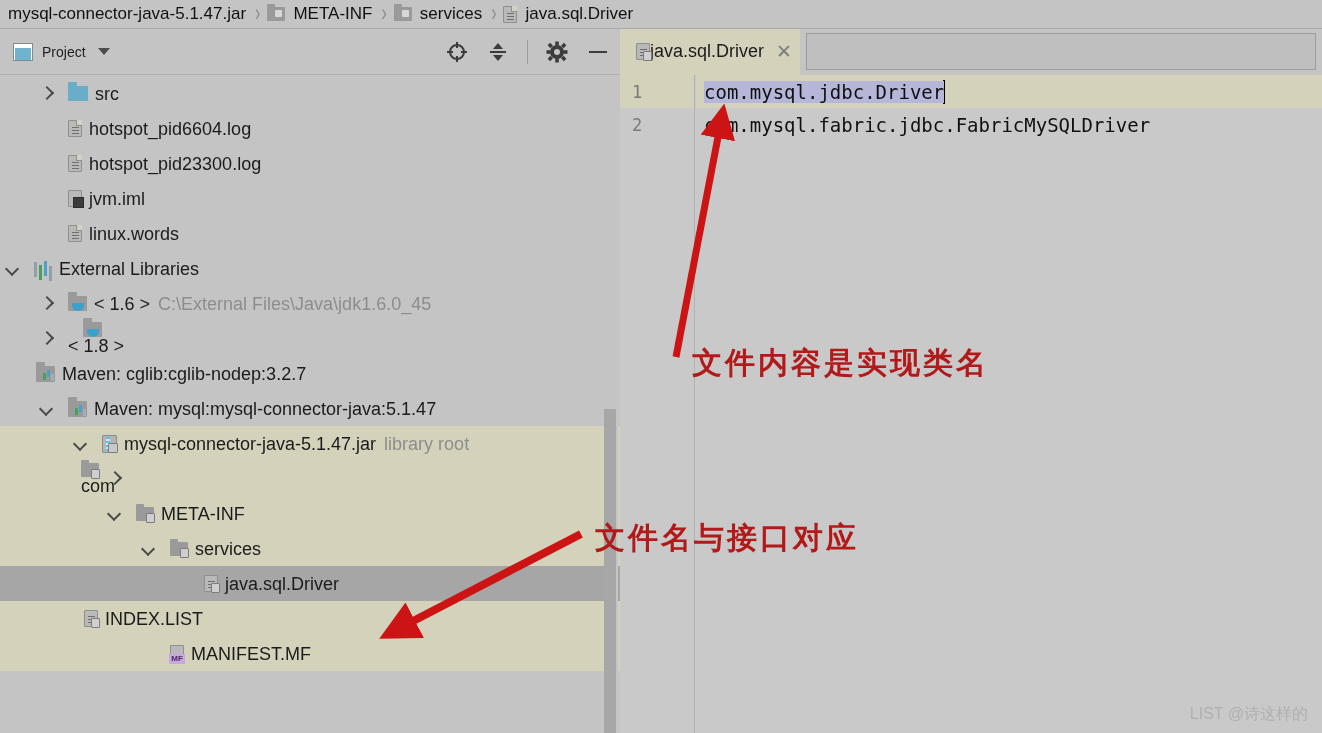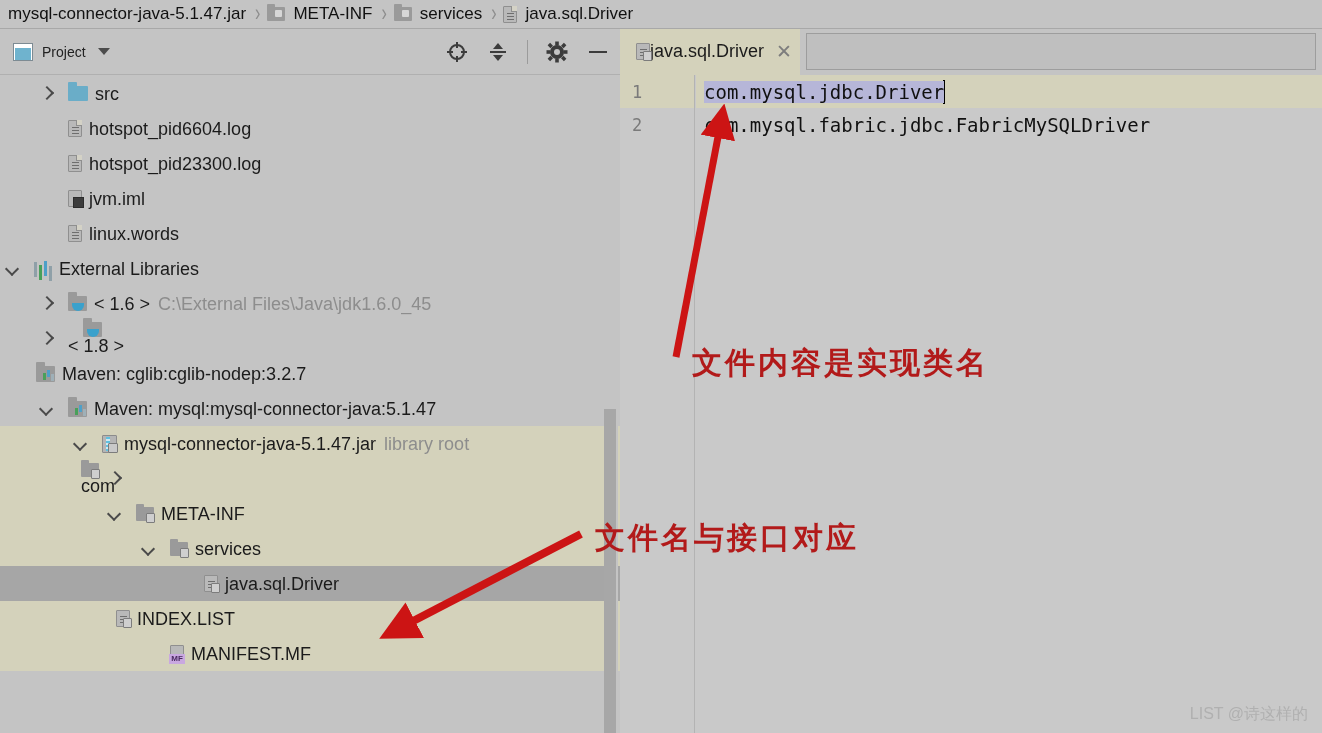--- a/index.html
+++ b/index.html
@@ -554,21 +554,21 @@
             <span class="row-label">services</span>
           </span>
         </div>
         <div class="row sel">
           <span style="display: flex; align-items: center; margin-left: 204px;">
             <span class="ico row-icon ico-file-lock"></span>
             <span class="row-label">java.sql.Driver</span>
           </span>
         </div>
         <div class="row hl">
-          <span style="display: flex; align-items: center; margin-left: 116px;">
+          <span style="display: flex; align-items: center; margin-left: 84px;">
             <span class="ico row-icon ico-file-lock"></span>
             <span class="row-label">INDEX.LIST</span>
           </span>
         </div>
         <div class="row hl">
           <span style="display: flex; align-items: center; margin-left: 170px;">
             <span class="ico row-icon ico-mf"></span>
             <span class="row-label">MANIFEST.MF</span>
           </span>
         </div>

